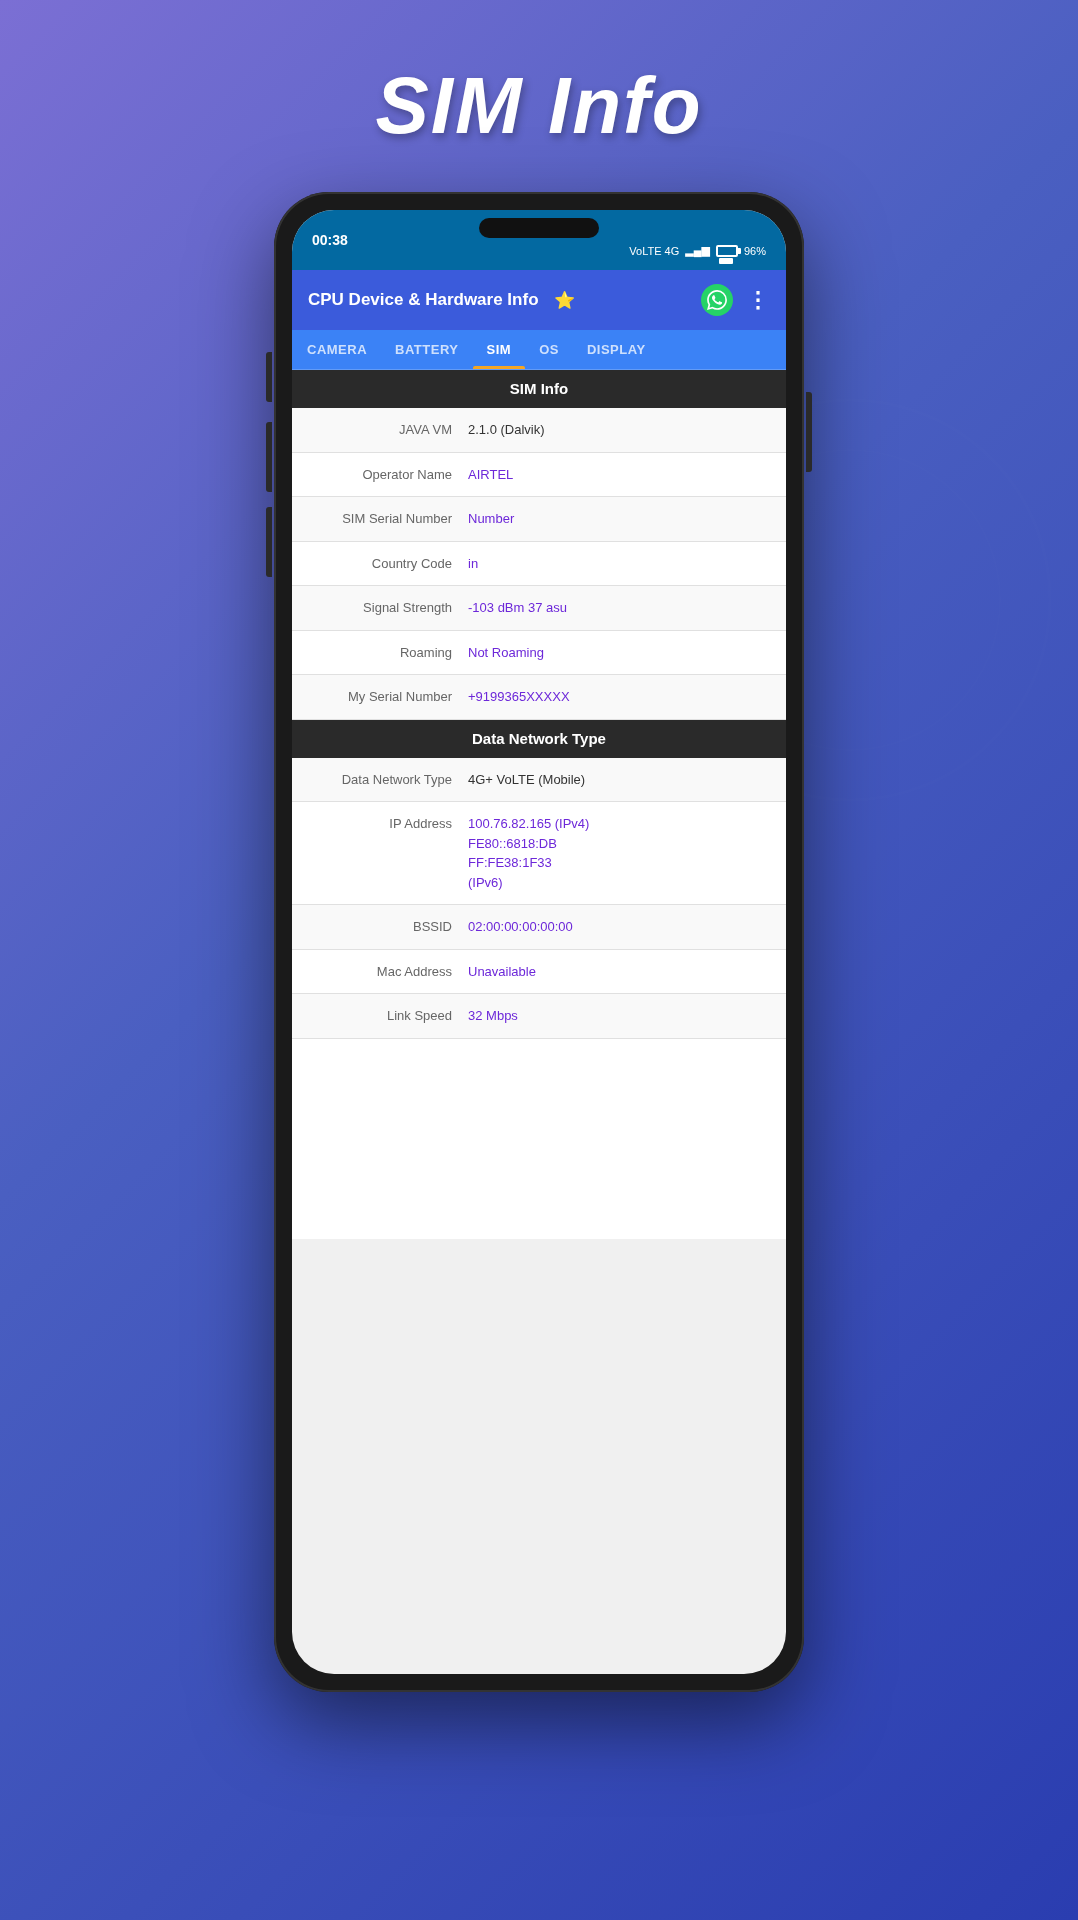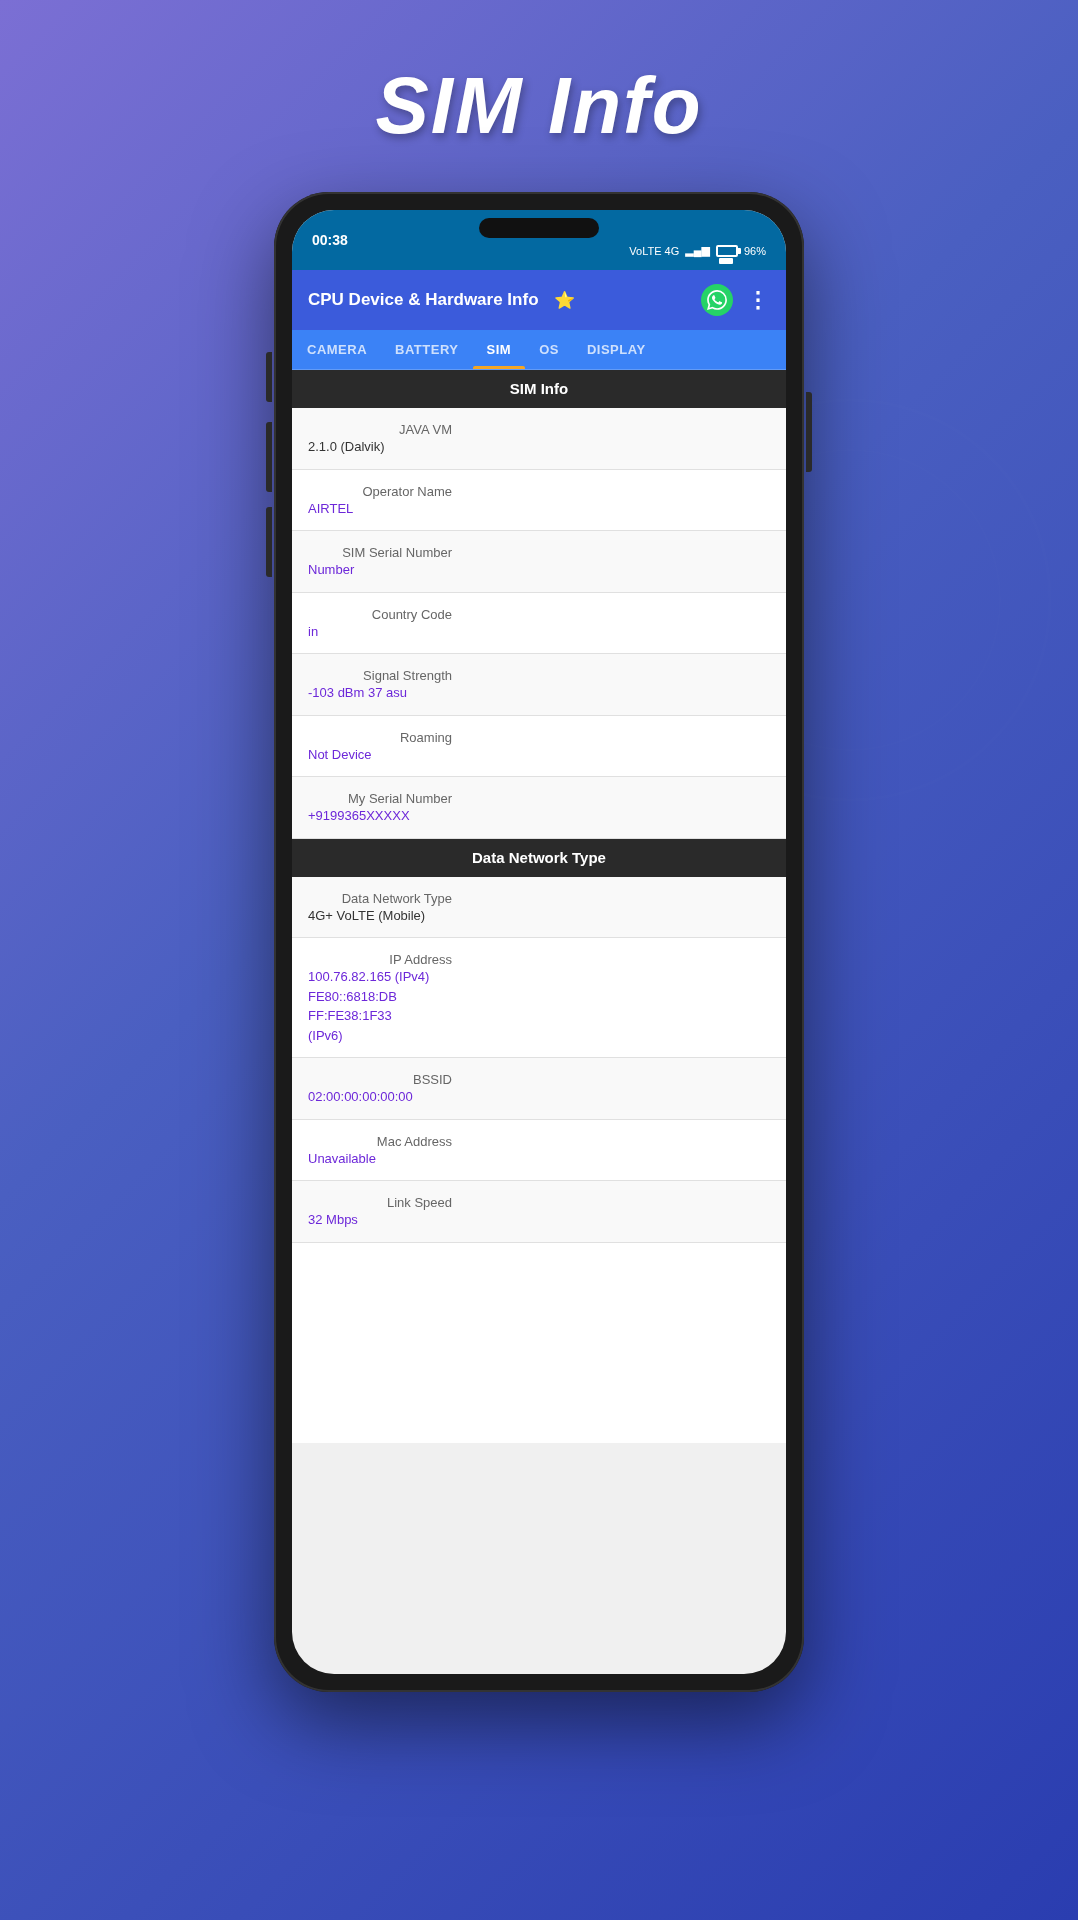--- a/index.html
+++ b/index.html
@@ -227,21 +227,20 @@
       font-size: 15px;
       font-weight: bold;
     }
 
     .info-row {
       display: flex;
       align-items: flex-start;
       padding: 12px 16px;
       border-bottom: 1px solid #e0e0e0;
       background: white;
-      flex-direction: column;
     }
 
     .info-row:nth-child(even) {
       background: #f9f9f9;
     }
 
     .info-label {
       color: #666;
       font-size: 13px;
       width: 160px;
@@ -395,21 +394,21 @@
       <div class="info-row">
         <span class="info-label">Country Code</span>
         <span class="info-value">in</span>
       </div>
       <div class="info-row">
         <span class="info-label">Signal Strength</span>
         <span class="info-value">-103 dBm 37 asu</span>
       </div>
       <div class="info-row">
         <span class="info-label">Roaming</span>
-        <span class="info-value">Not Device</span>
+        <span class="info-value">Not Roaming</span>
       </div>
       <div class="info-row">
         <span class="info-label">My Serial Number</span>
         <span class="info-value">+9199365XXXXX</span>
       </div>
 
       <div class="section-header">
         <span>Data Network Type</span>
       </div>
 

